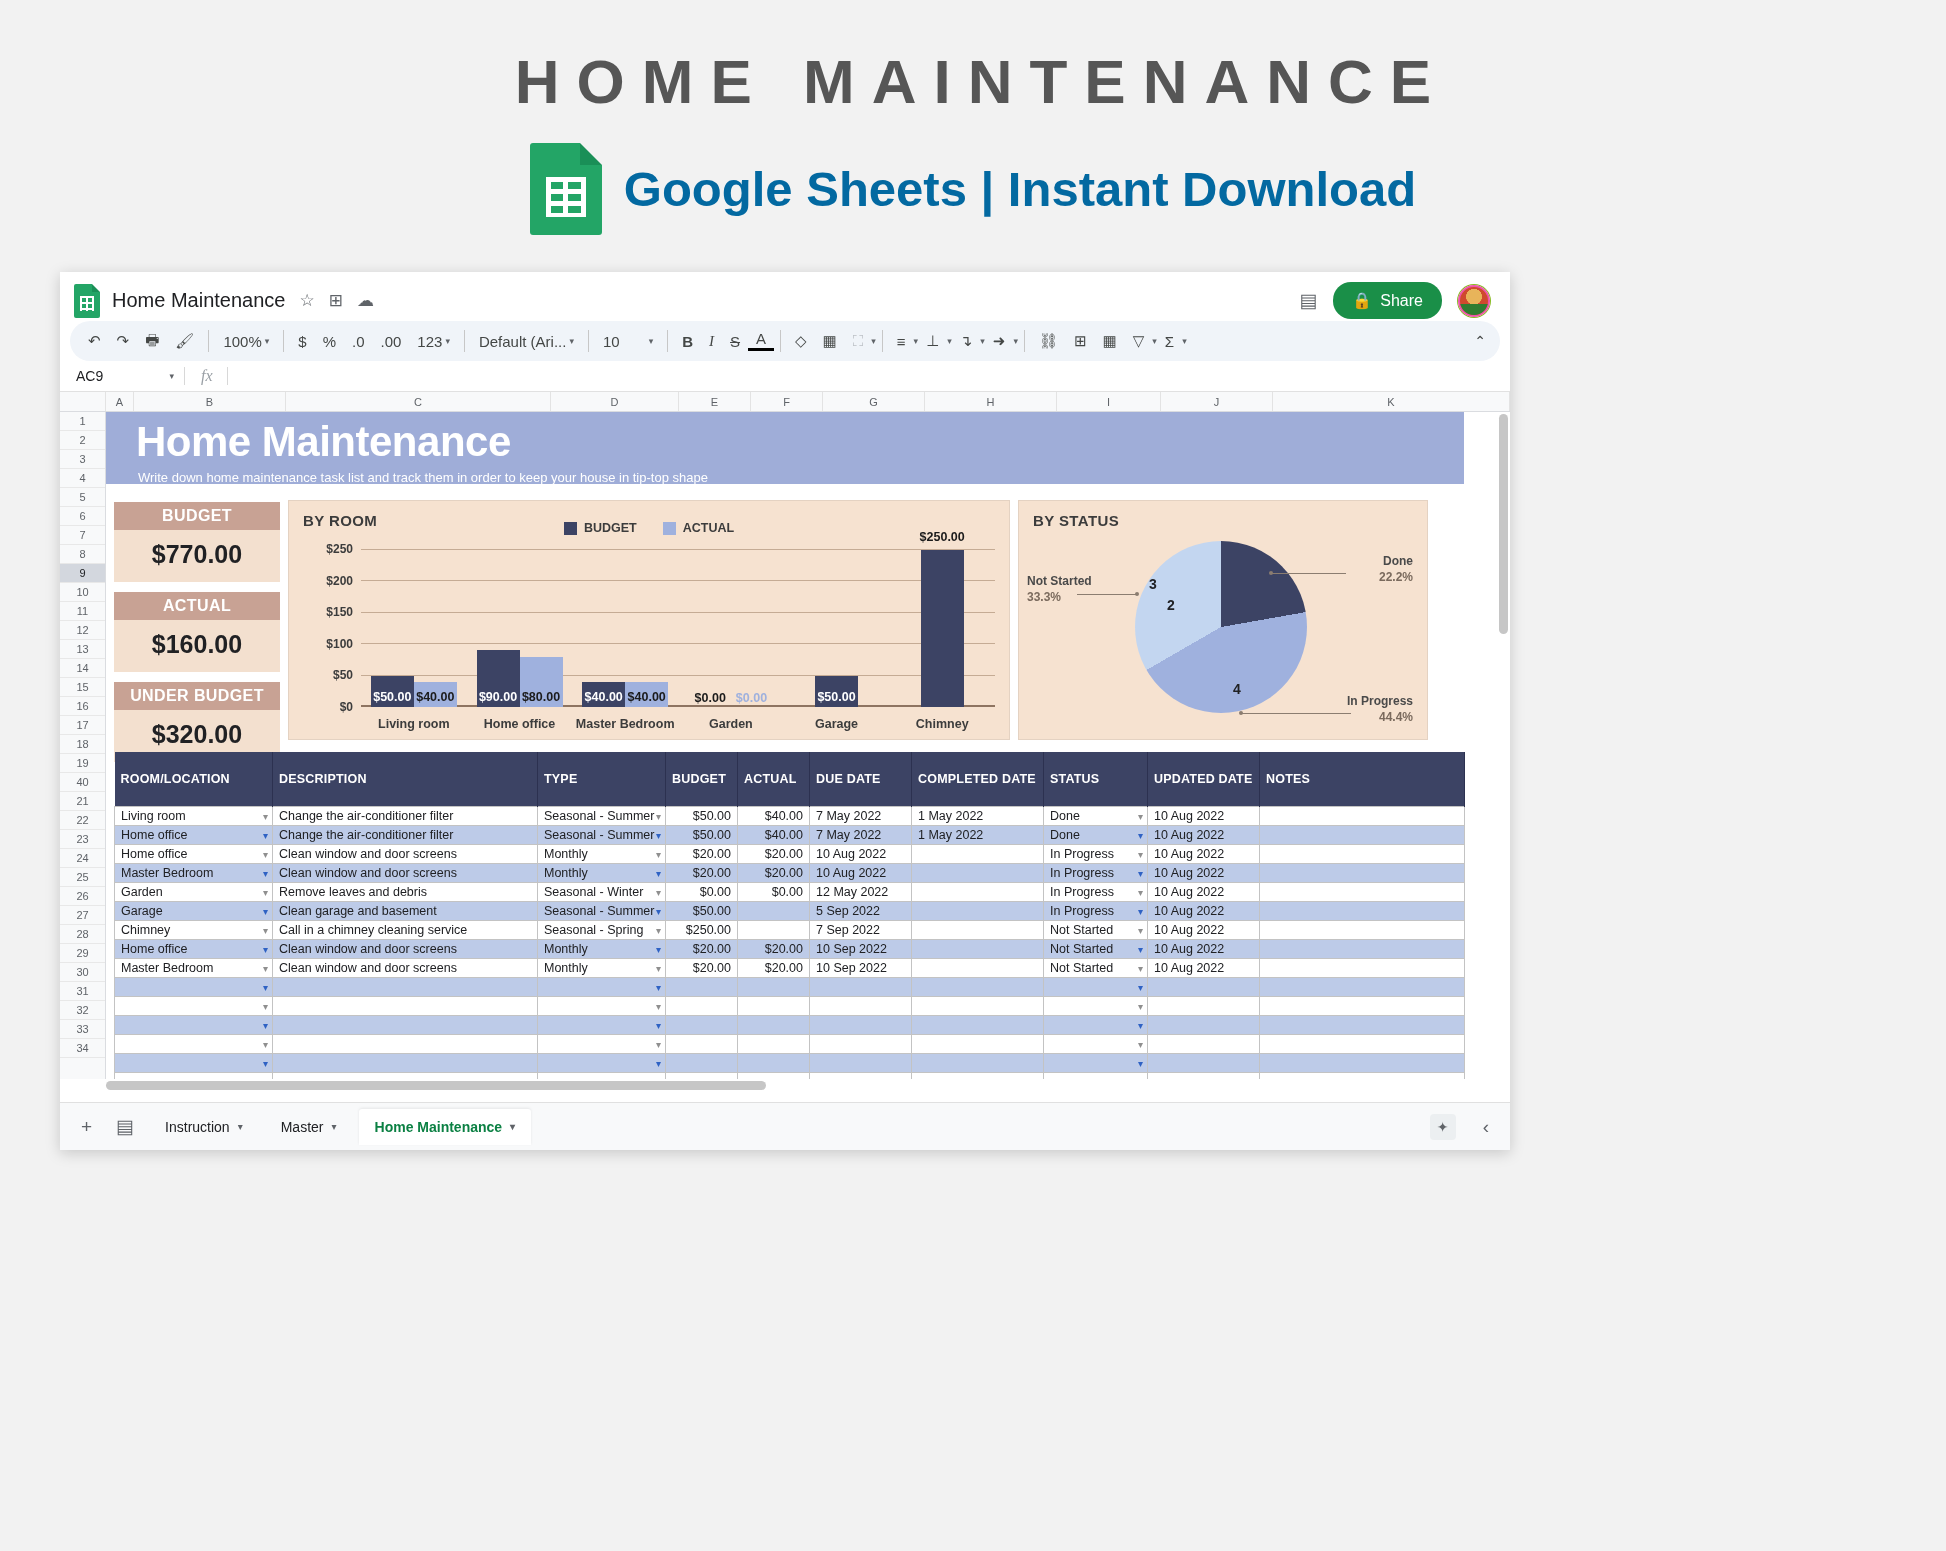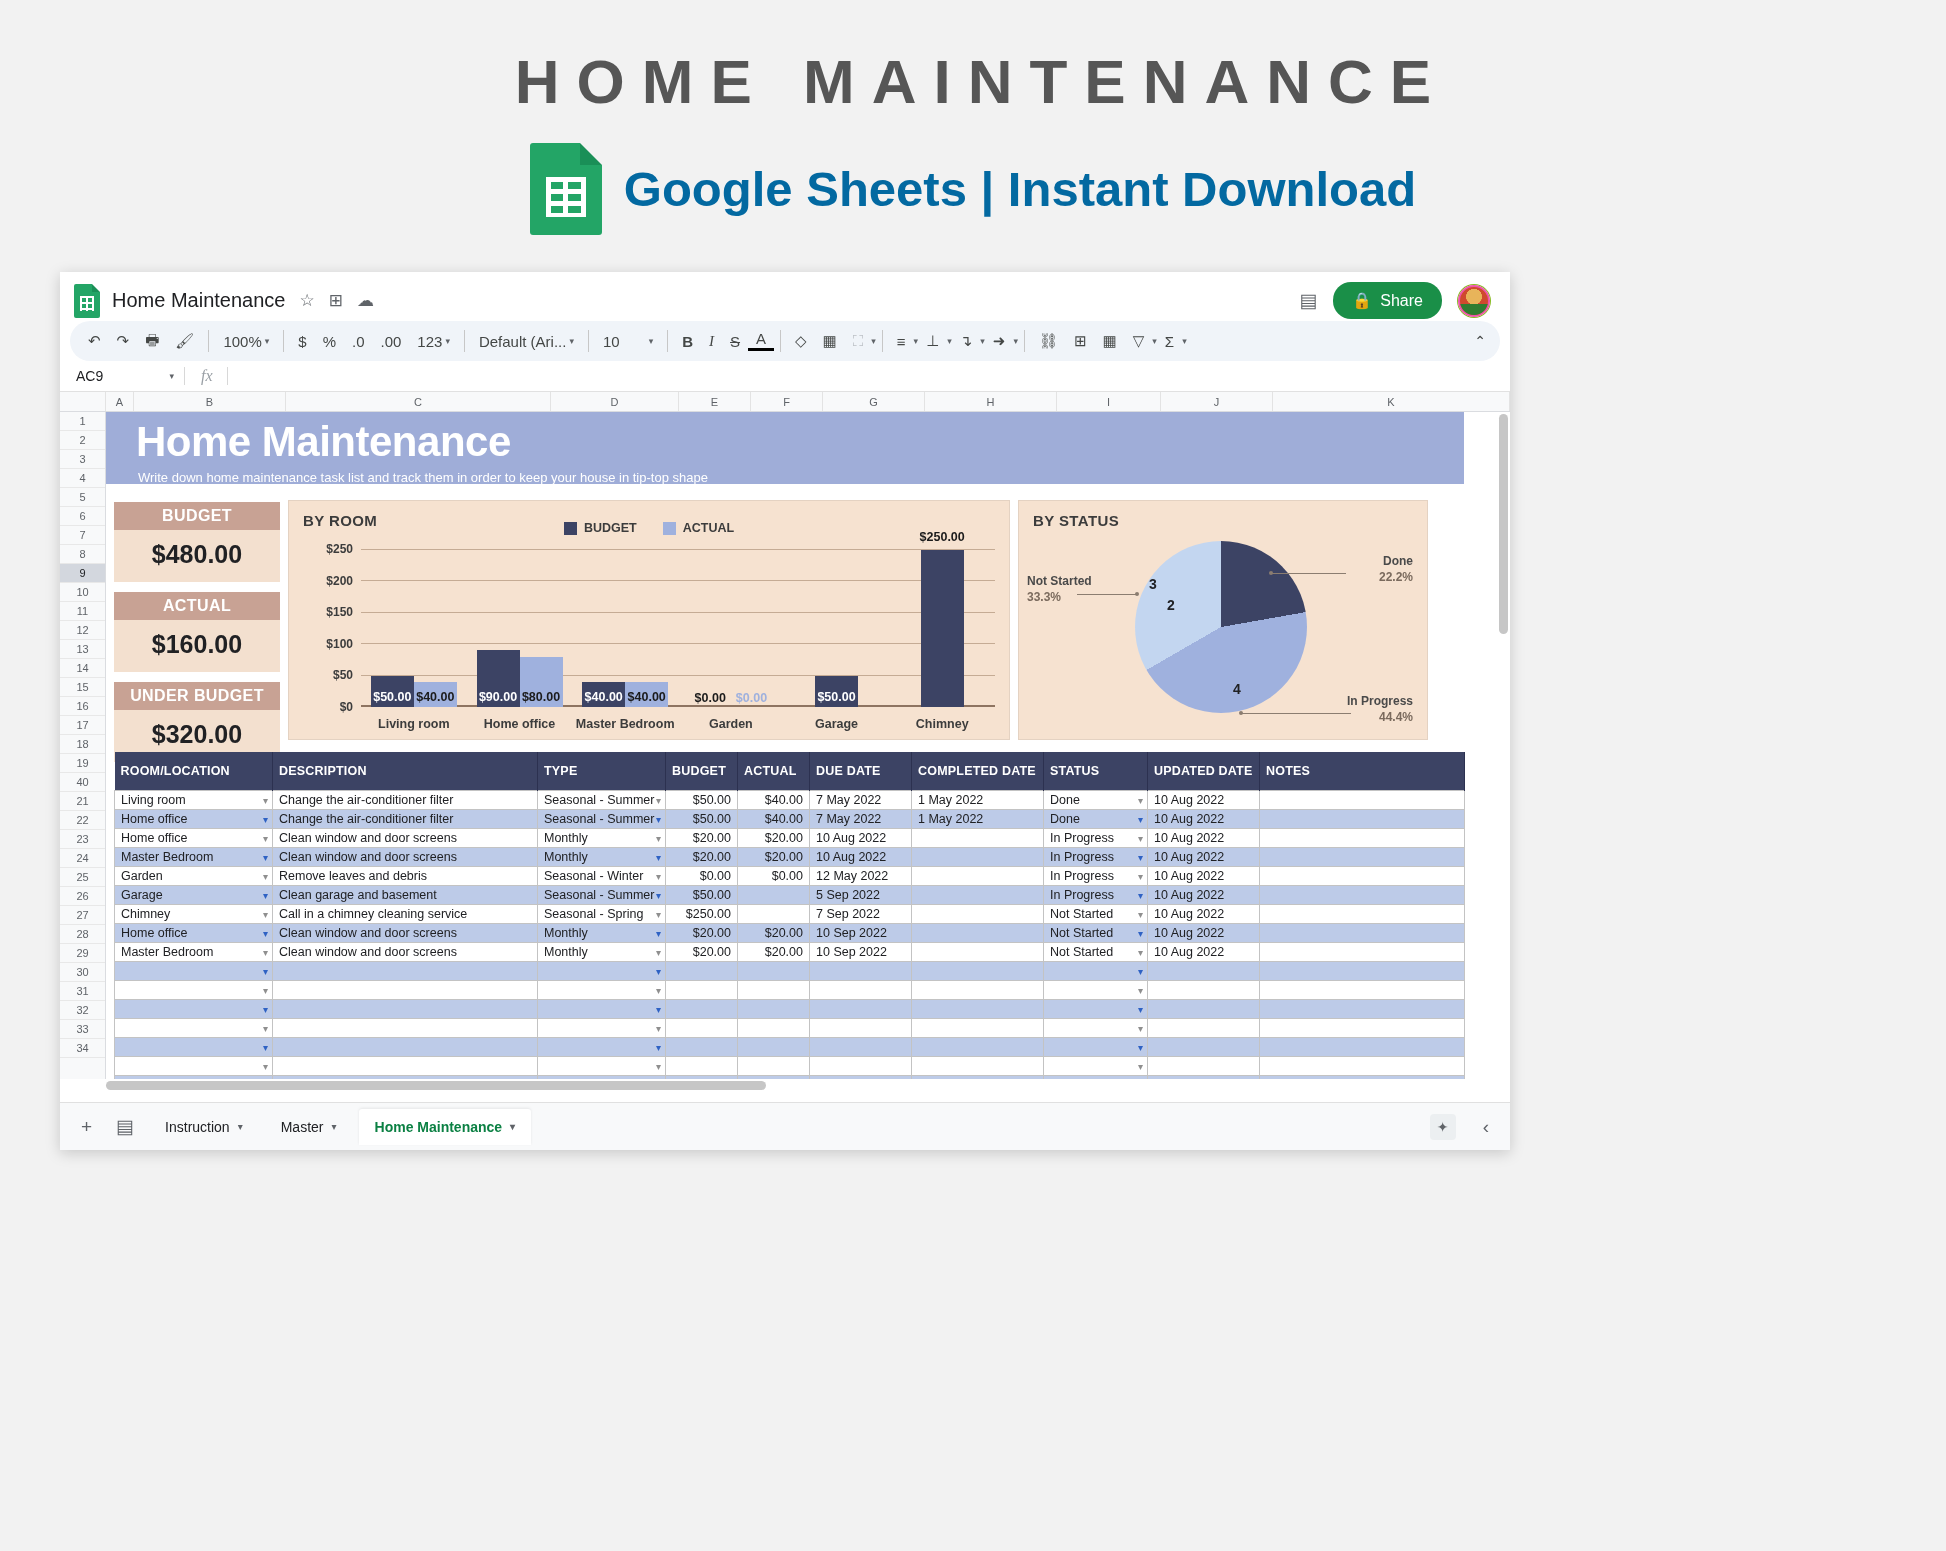--- a/index.html
+++ b/index.html
@@ -210,21 +210,21 @@
   .leader-dot { position:absolute; width:4px; height:4px; border-radius:50%; background:#8b7d70; }
   .pie-lab { position:absolute; font-size:12px; font-weight:bold; color:#4a4a4a; text-align:right; line-height:1.35; }
   .pie-lab.left { text-align:left; }
   .pie-lab .pct { font-weight:bold; color:#7a6a5d; }
 
   
   .tbl { position:absolute; left:8px; top:340px; width:1350px; font-size:12.5px; color:#202124; }
   .tbl table { border-collapse: collapse; width: 100%; table-layout: fixed; }
   .tbl th {
     background:#3c4364; color:#fff; font-size:12.5px; font-weight:bold;
-    text-align:left; padding:12px 6px; height:21px; letter-spacing:.2px;
+    text-align:left; padding:20px 6px; height:21px; letter-spacing:.2px;
     border-right:1px solid #2c3150;
   }
   .tbl td {
     height:19px; padding:1px 6px; border:1px solid #c3c3c3;
     background:#fff; overflow:hidden; white-space:nowrap;
   }
   .tbl tr.alt td { background:#bdcbe8; }
   .tbl td.num { text-align:right; }
   .dd { position:relative; padding-right:18px; }
   .dd::after {
@@ -422,21 +422,21 @@
       <div class="sheetarea">
 
         <div class="banner">
           <h1>Home Maintenance</h1>
           <p>Write down home maintenance task list and track them in order to keep your house in tip-top shape</p>
         </div>
 
         <div class="cards">
           <div class="card">
             <div class="card-h">BUDGET</div>
-            <div class="card-v">$480.00</div>
+            <div class="card-v">$770.00</div>
           </div>
           <div class="card">
             <div class="card-h">ACTUAL</div>
             <div class="card-v">$160.00</div>
           </div>
           <div class="card">
             <div class="card-h">UNDER BUDGET</div>
             <div class="card-v">$320.00</div>
           </div>
         </div>

